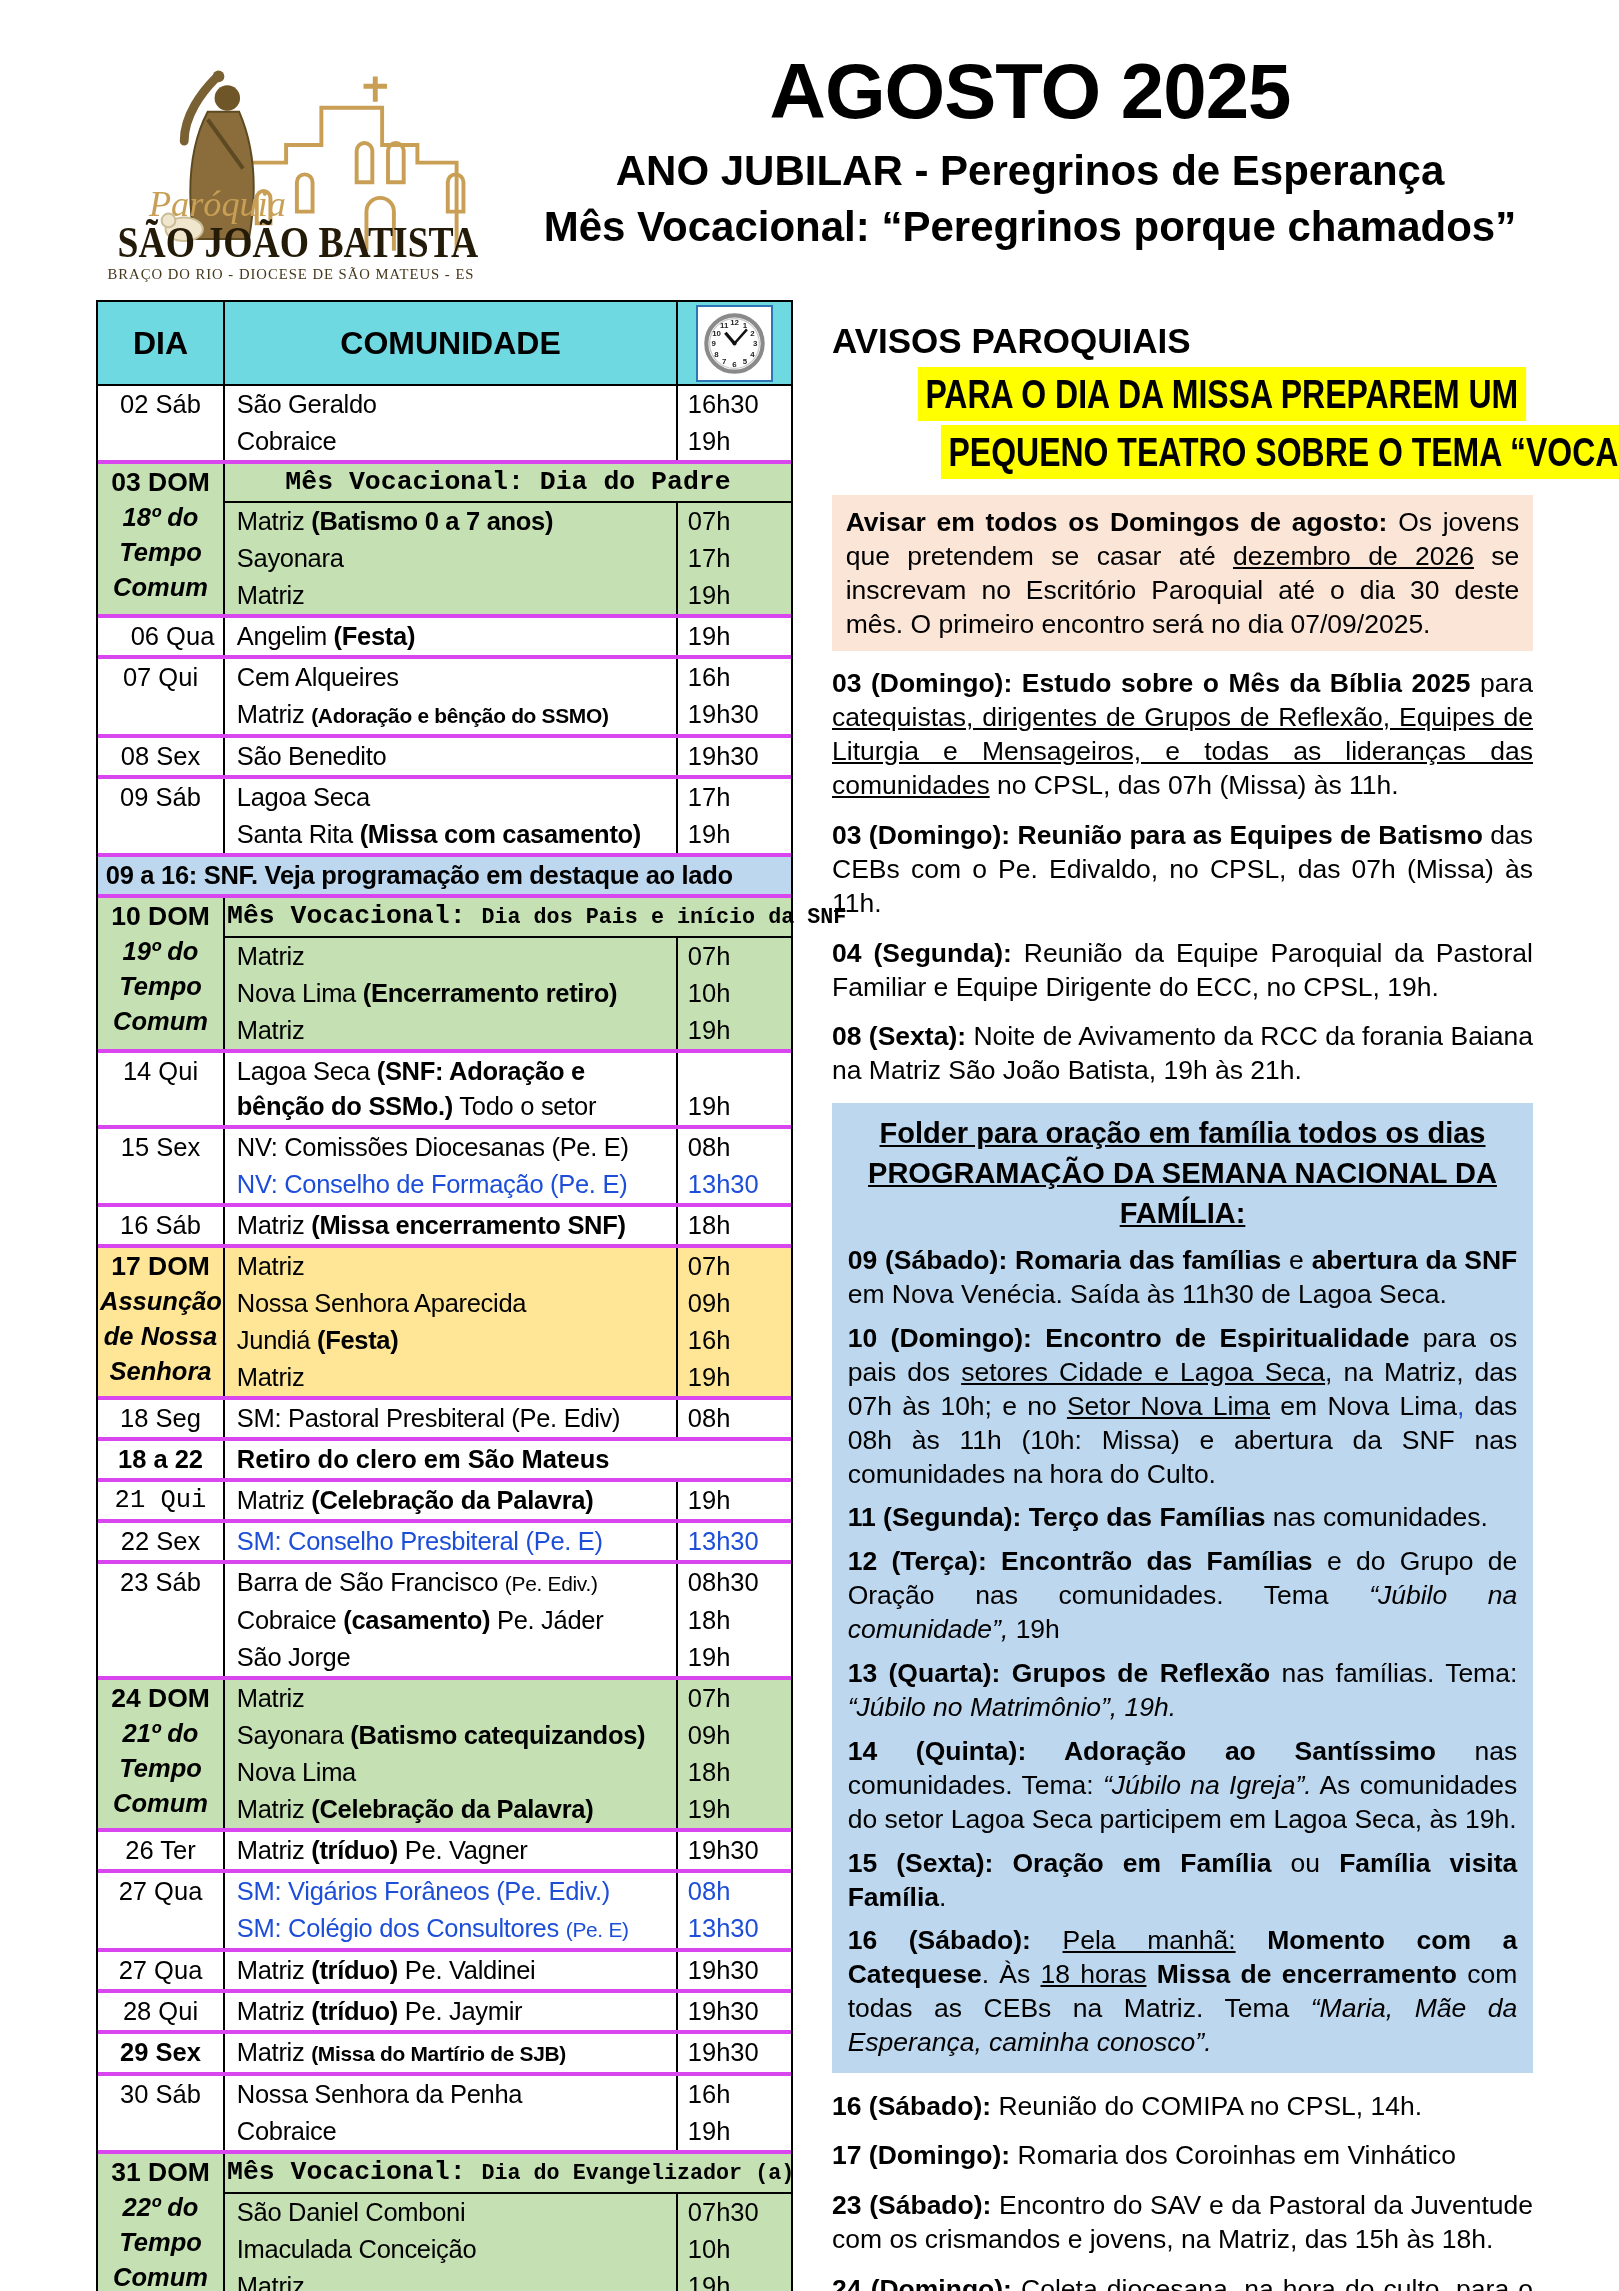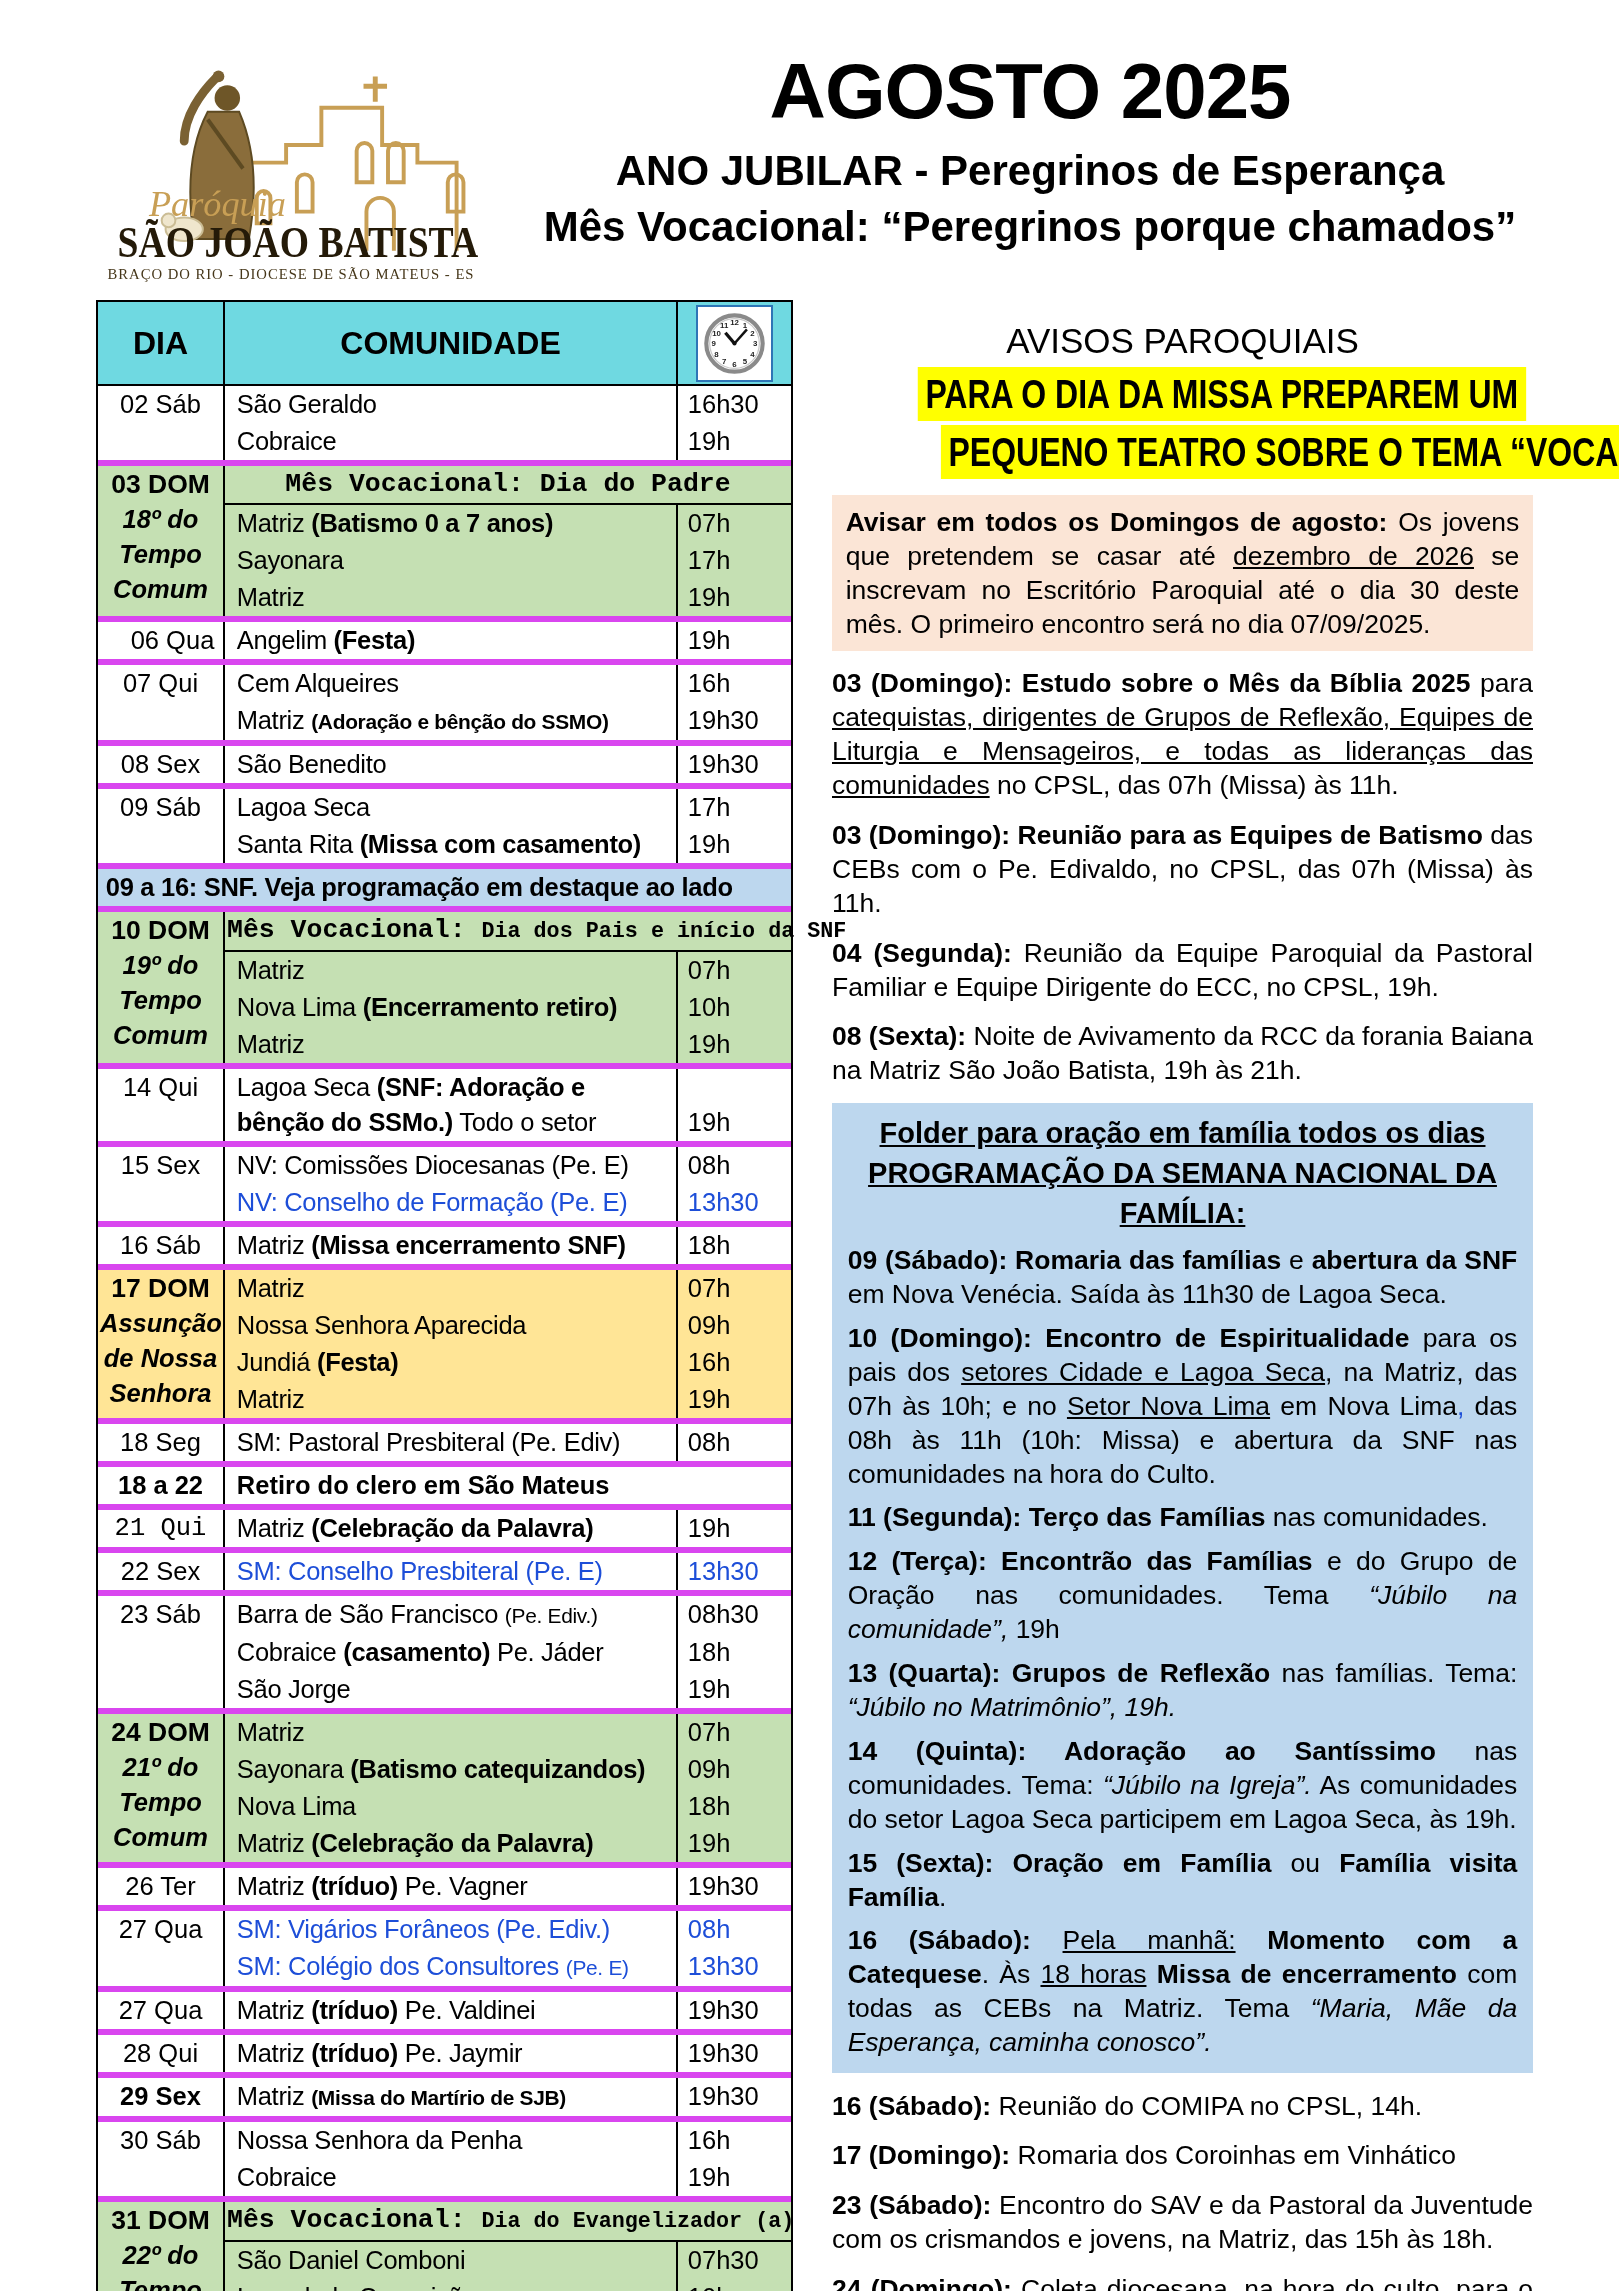--- a/index.html
+++ b/index.html
@@ -20,21 +20,21 @@
   
   .content{position:absolute;top:300px;left:96px;display:flex;align-items:flex-start;}
 
   
   .schedule{width:693px;border:2.9px solid #000;background:#fff;font-size:25.5px;line-height:35px;flex:none;}
   .thead{display:grid;grid-template-columns:127px 1fr 115px;background:#6fd9e1;border-bottom:2.9px solid #000;height:82px;}
   .th{display:flex;align-items:center;justify-content:center;font-weight:bold;font-size:32px;}
   .th-day{border-right:2px solid #000;}
   .th-time{border-left:2px solid #000;}
   .clockbox{width:73px;height:73px;background:#fff;border:2.9px solid #2e75b6;display:flex;align-items:center;justify-content:center;}
-  .srow{display:grid;grid-template-columns:127px 1fr 115px;border-bottom:6px solid #d946ef;background:#fff;}
+  .srow{display:grid;grid-template-columns:127px 1fr 115px;border-bottom:4px solid #d946ef;background:#fff;}
   .srow:last-child{border-bottom:none;}
   .srow.green{background:#c5e0b3;}
   .srow.yellow{background:#ffe596;}
   .day{grid-column:1;text-align:center;padding:1px 2px;border-right:2px solid #000;}
   .day .dtitle{font-weight:bold;font-size:26.5px;line-height:35px;}
   .day .dsub{font-weight:bold;font-style:italic;font-size:25.5px;line-height:35px;}
   .day.plain{font-weight:normal;}
   .day.bold{font-weight:bold;}
   .subheader{grid-column:2/4;border-bottom:2px solid #000;text-align:center;font-size:26.5px;white-space:nowrap;padding:1px 2px;font-family:Liberation Mono, monospace;}
   .comm{grid-column:2;padding:1px 5.9px 1px 11.8px;letter-spacing:-0.3px;}
@@ -45,21 +45,21 @@
 
   
   .b{font-weight:bold;}
   .i{font-style:italic;}
   .u{text-decoration:underline;}
   .r{color:#1d4ed8;}
   .s{font-size:0.82em;}
 
   
   .avisos{width:701px;margin-left:39px;padding-top:23.5px;font-size:26.5px;line-height:34px;}
-  .avisos h2{font-size:35px;margin:0 0 9.8px;text-align:center;font-weight:normal;}
+  .avisos h2{font-size:35px;margin:0 0 9.8px;font-weight:bold;}
   .highlight div{text-align:center;line-height:52px;white-space:nowrap;}
   .hl{display:inline-block;background:#ffff00;font-weight:bold;font-size:41px;padding:1px 9.8px;transform:scaleX(.78);transform-origin:center;white-space:nowrap;}
   .pinkbox{margin-top:11.8px;background:#fbe5d6;padding:9.8px 13.7px;text-align:justify;}
   .para{margin-top:15.7px;text-align:justify;}
   .bluebox{margin-top:15.7px;background:#bdd7ee;padding:9.8px 15.7px 13.7px;}
   .bb-title{text-align:center;font-weight:bold;text-decoration:underline;font-size:29px;line-height:40px;}
   .bluebox .para{margin-top:9.8px;}
 </style>
 </head>
 <body>

